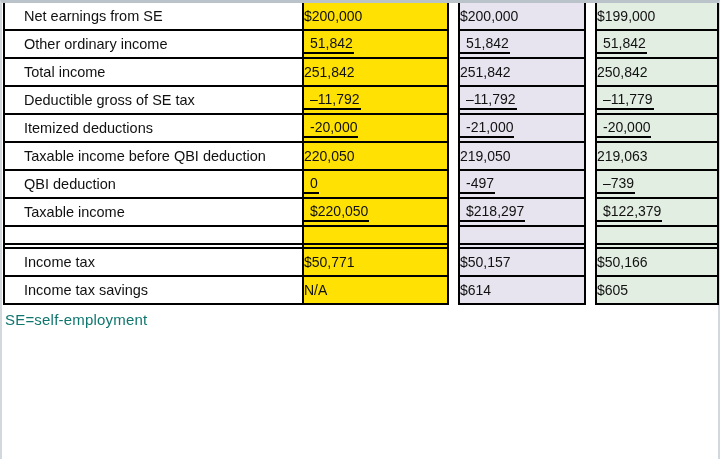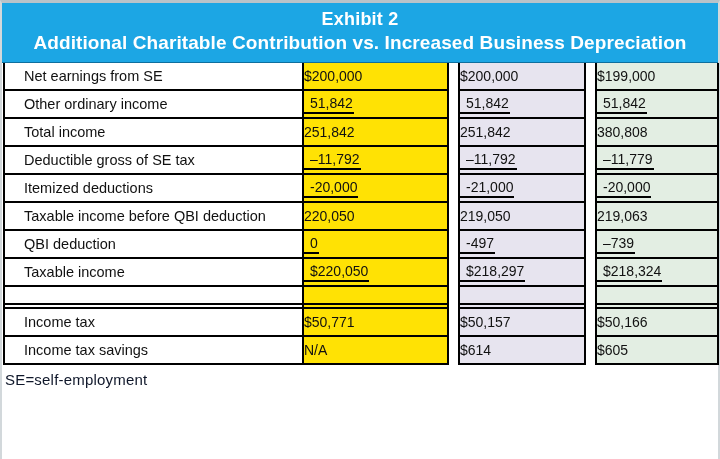--- a/index.html
+++ b/index.html
@@ -94,34 +94,30 @@
   .u {
     display: inline-block;
     border-bottom: 2px solid #000;
     padding: 0 1px 1px 6px;
   }
   tr.blank-row td { height: 18px; }
   tr.spacer-row td { height: 4px; line-height: 0; border-bottom: 2px solid #000; }
   tr.spacer-row td.c-gap { border-bottom: none; }
   .footnote {
     font-size: 15px;
-    color: #0f172a;
+    color: #0f766e;
     padding: 6px 0 0 3px;
     letter-spacing: 0.2px;
   }
 </style>
 </head>
 <body>
 
 <div class="page">
 
-  <div class="banner">
-    <div class="banner-line1">Exhibit 2</div>
-    <div class="banner-line2">Additional Charitable Contribution vs. Increased Business Depreciation</div>
-  </div>
 
   <table class="exhibit">
     <colgroup>
       <col style="width:300px">
         <col style="width:146px">
         <col style="width:9px">
       <col style="width:128px">
         <col style="width:9px">
         <col style="width:124px">
     </colgroup>
@@ -145,21 +141,21 @@
       <td class="c-gap"></td>
       <td class="c-b num"><span class="u">51,842</span></td>
     </tr>
 
     <tr>
       <td class="c-label">Total income</td>
       <td class="c-yellow num"><span>251,842</span></td>
       <td class="c-gap"></td>
       <td class="c-a num"><span>251,842</span></td>
       <td class="c-gap"></td>
-      <td class="c-b num"><span>380,808</span></td>
+      <td class="c-b num"><span>250,842</span></td>
     </tr>
 
     <tr>
       <td class="c-label">Deductible gross of SE tax</td>
       <td class="c-yellow num"><span class="u">–11,792</span></td>
       <td class="c-gap"></td>
       <td class="c-a num"><span class="u">–11,792</span></td>
       <td class="c-gap"></td>
       <td class="c-b num"><span class="u">–11,779</span></td>
     </tr>
@@ -191,21 +187,21 @@
       <td class="c-gap"></td>
       <td class="c-b num"><span class="u">–739</span></td>
     </tr>
 
     <tr>
       <td class="c-label">Taxable income</td>
       <td class="c-yellow num"><span class="u">$220,050</span></td>
       <td class="c-gap"></td>
       <td class="c-a num"><span class="u">$218,297</span></td>
       <td class="c-gap"></td>
-      <td class="c-b num"><span class="u">$218,324</span></td>
+      <td class="c-b num"><span class="u">$122,379</span></td>
     </tr>
 
     <tr class="blank-row">
       <td class="c-label"></td>
       <td class="c-yellow"></td>
       <td class="c-gap"></td>
       <td class="c-a"></td>
       <td class="c-gap"></td>
       <td class="c-b"></td>
     </tr>

